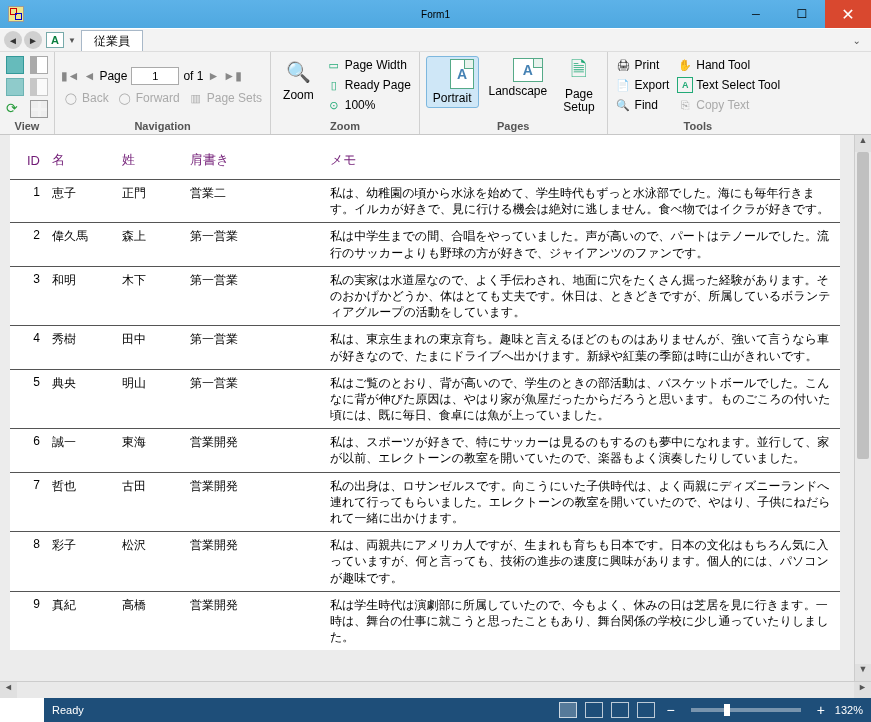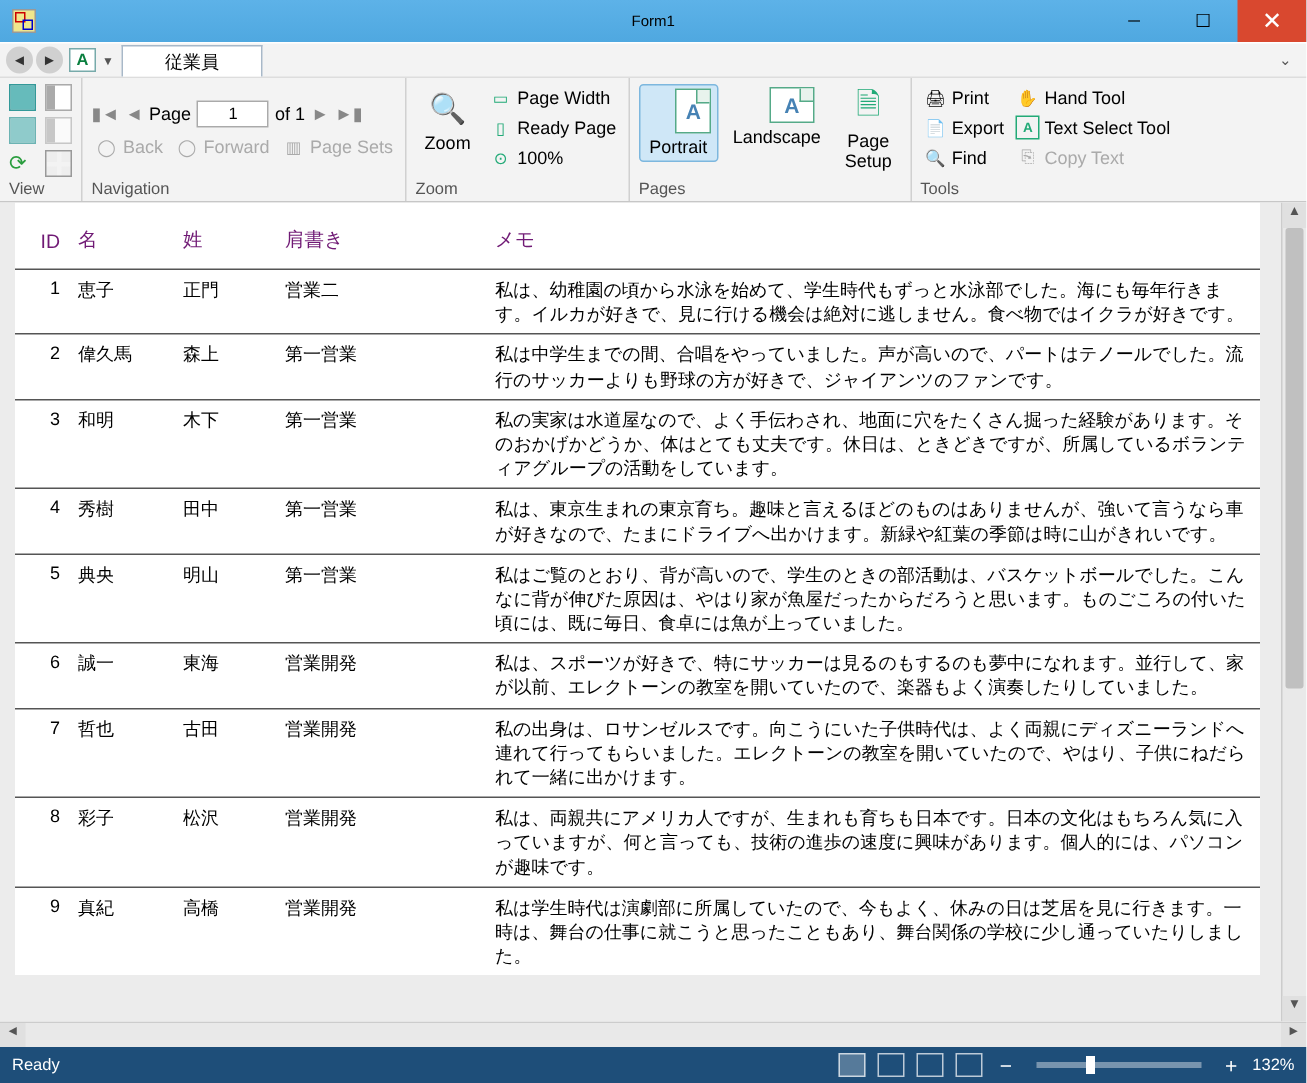--- a/index.html
+++ b/index.html
@@ -50,29 +50,29 @@
     display:flex; align-items:center; gap:2px; padding:0 4px;
   }
   .navstrip .circbtn{
     width:18px;height:18px;border-radius:50%; background:#d0d0d0; display:flex;align-items:center;justify-content:center;font-size:10px;color:#333;
   }
   .navstrip .crumb-a{
     width:18px;height:16px;border:1px solid #7aa; background:#fff; color:#0a7f3f; font-weight:bold; font-size:11px;text-align:center;line-height:14px;margin:0 2px;
   }
   .navstrip .dd{font-size:8px;color:#555;margin-right:3px;}
   .navstrip .tab{
-    border:1px solid #A8B8C8; border-bottom:none; background:#fff; padding:2px 28px; font-size:12px;height:21px;line-height:17px;
+    border:1px solid #A8B8C8; border-bottom:none; background:#fff; padding:2px 12px; font-size:12px;height:21px;line-height:17px;
   }
   .navstrip .chev{ margin-left:auto; font-size:10px; color:#555; padding:0 6px;}
 
   
   .ribbon{ display:flex; background:#F3F3F3; border-bottom:1px solid #c7c7c7;}
   .group{ border-right:1px solid #d0d0d0; padding:4px 6px 2px 6px; display:flex; flex-direction:column;}
   .group-body{ flex:1; display:flex; align-items:flex-start; gap:4px;}
-  .group-label{ text-align:left; font-size:11px; color:#555; margin-top:2px;}
+  .group-label{ text-align:center; font-size:11px; color:#555; margin-top:2px;font-weight:bold;}
   .smallbtn { display:flex; align-items:center; gap:3px; padding:1px 2px;}
   .smallbtn.disabled{ color:#aaa;}
   .smallbtn .ic{ width:16px;height:16px; display:inline-flex;align-items:center;justify-content:center;font-size:11px;}
   .vertbtn{ display:flex; flex-direction:column; align-items:center; padding:2px 6px; gap:2px; border-radius:3px;}
   .vertbtn.selected{ background:#CFE7F7; border:1px solid #7DB7DE;}
   .vertbtn .bigic{ width:28px;height:28px;display:flex;align-items:center;justify-content:center;font-size:20px;}
   .vertbtn .bigic.page{ width:24px;height:30px;border:1px solid #5a8; background:#fff; position:relative;}
   .vertbtn .bigic.page::after{content:"";position:absolute;top:0;right:0;width:8px;height:8px;background:#e8f3ed;border-left:1px solid #5a8;border-bottom:1px solid #5a8;}
   .vertbtn .bigic.page .a{ color:#4682B4; font-weight:bold; font-size:14px;}
   .navcol{ display:flex; flex-direction:column; gap:4px; justify-content:center;}
@@ -107,21 +107,21 @@
   table.report{ width:100%; border-collapse:collapse; font-size:12px; margin-top:12px;}
   table.report th{ text-align:left; font-weight:normal; padding:4px 6px 10px 6px; color:#701a75; font-size:13px;}
   table.report td{ padding:5px 6px; vertical-align:top; border-top:1px solid #555;}
   table.report .id{ text-align:right; width:36px;}
   table.report .fn{ width:70px;}
   table.report .ln{ width:68px;}
   table.report .ti{ width:140px;}
   table.report .memo{ font-size:12px; line-height:1.35;}
 
   
-  .statusbar{ height:24px; background:#1E4E79; color:#fff; display:flex; align-items:center; font-size:11px; padding:0 8px; gap:6px;}
+  .statusbar{ height:24px; background:#1E4E79; color:#fff; display:flex; align-items:center; font-size:11px; padding:0 8px; gap:6px;margin-left:44px;}
   .statusbar .spacer{flex:1;}
   .statusbar .modebtn{ width:18px;height:16px;border:1px solid rgba(255,255,255,.7); display:inline-block; margin:0 1px; position:relative;}
   .statusbar .modebtn.on{ background:rgba(255,255,255,.25);}
   .statusbar .slider{ width:110px; height:4px; background:rgba(255,255,255,.4); position:relative; margin:0 6px;}
   .statusbar .slider .knob{ position:absolute; top:-4px; left:30%; width:6px;height:12px;background:#fff;}
   .statusbar .zoom-minus, .statusbar .zoom-plus{ font-size:14px; padding:0 4px;}
 </style>
 </head>
 <body>
 

